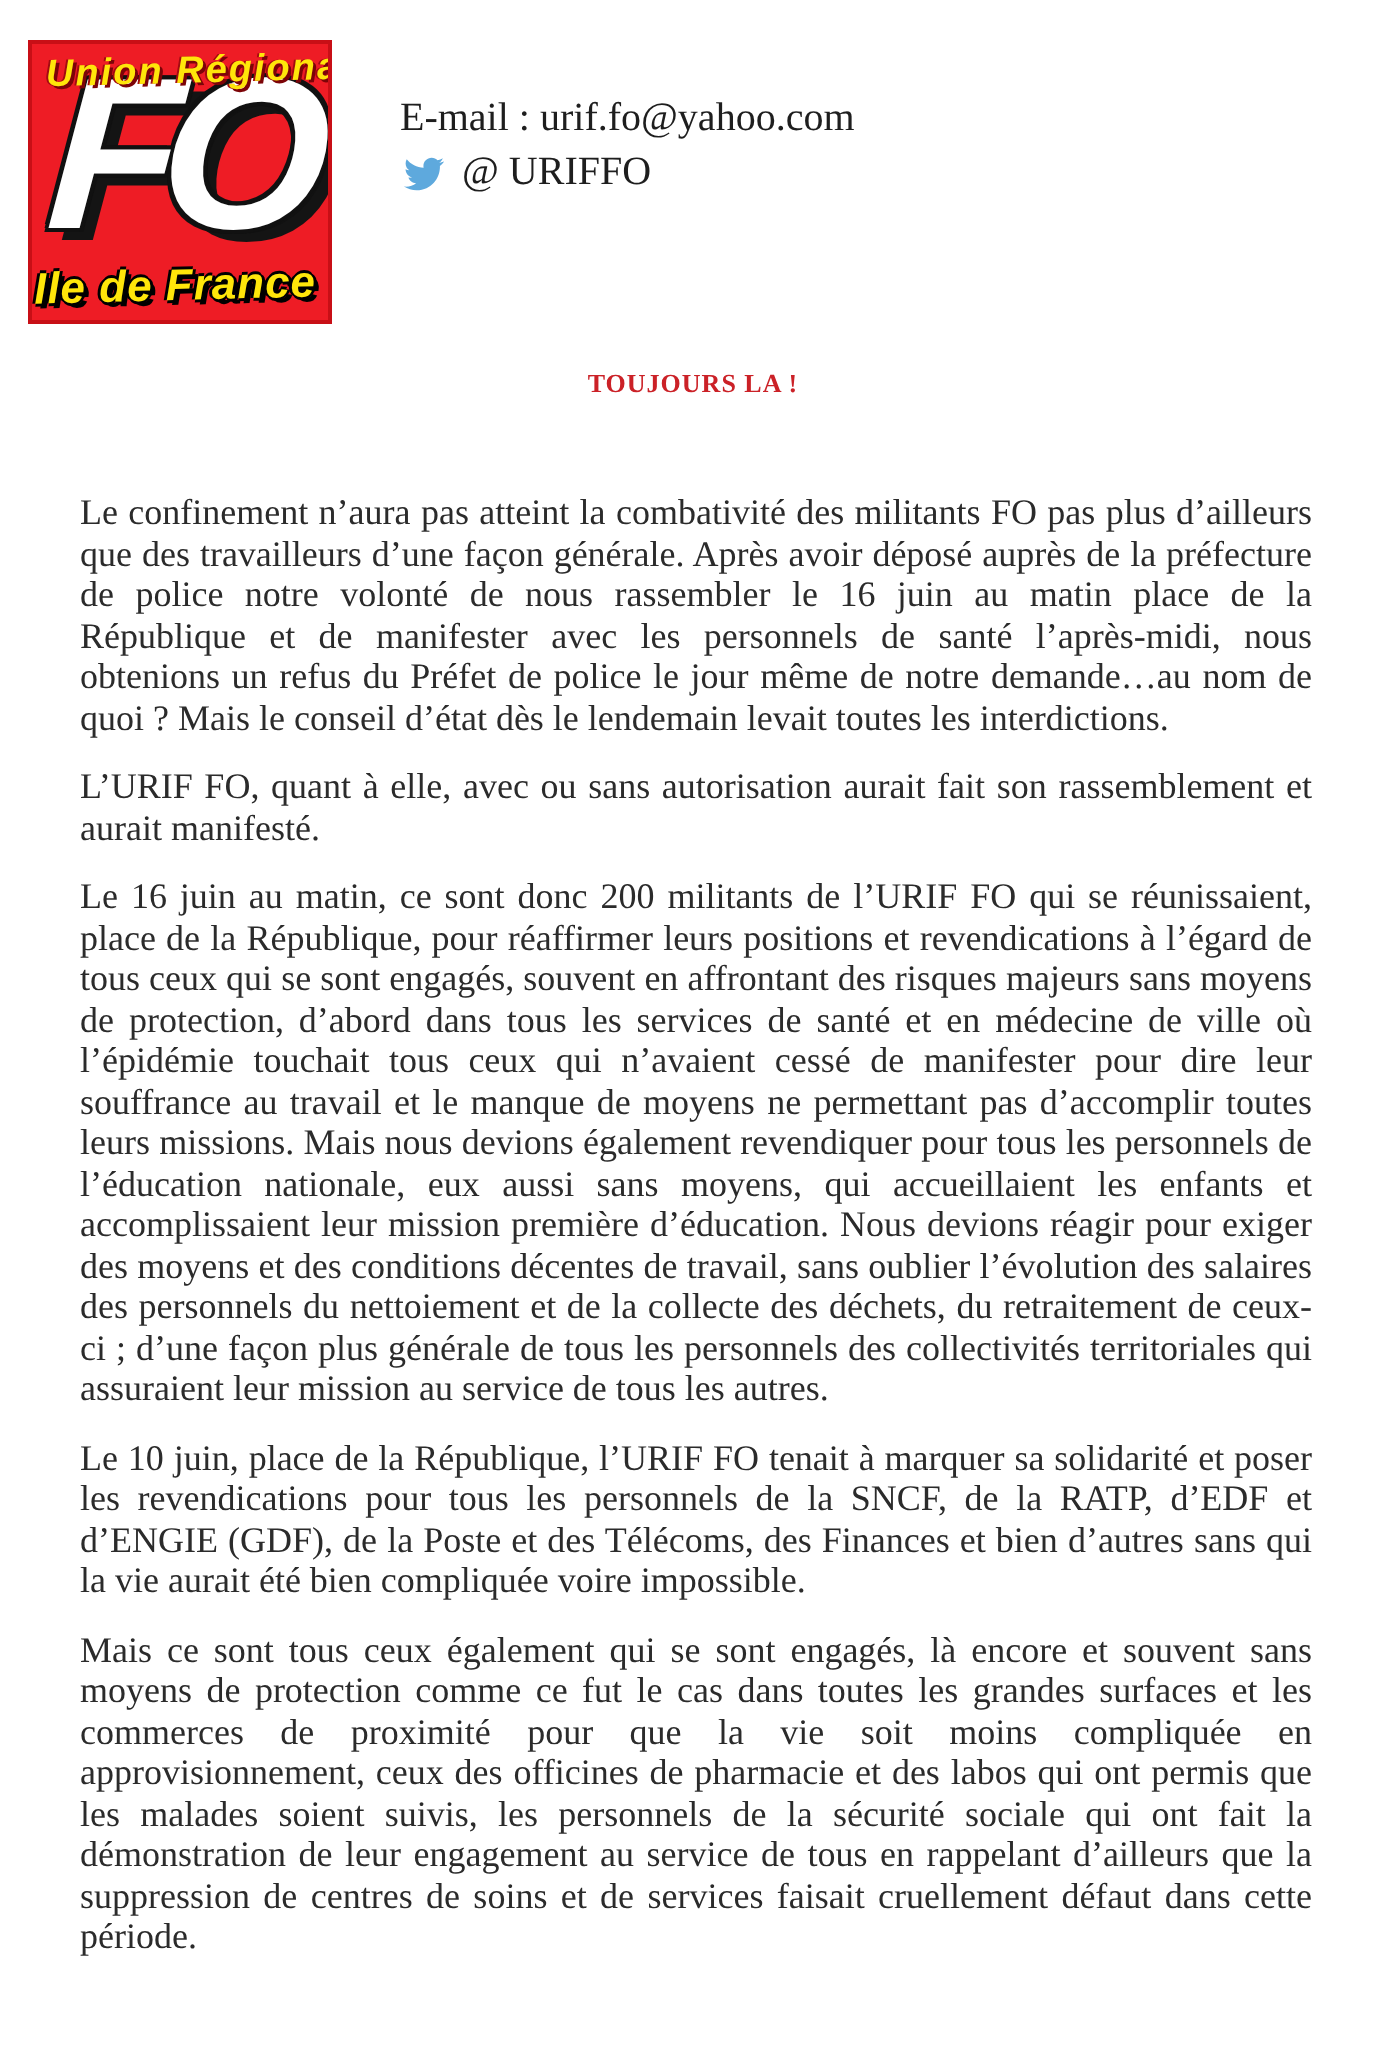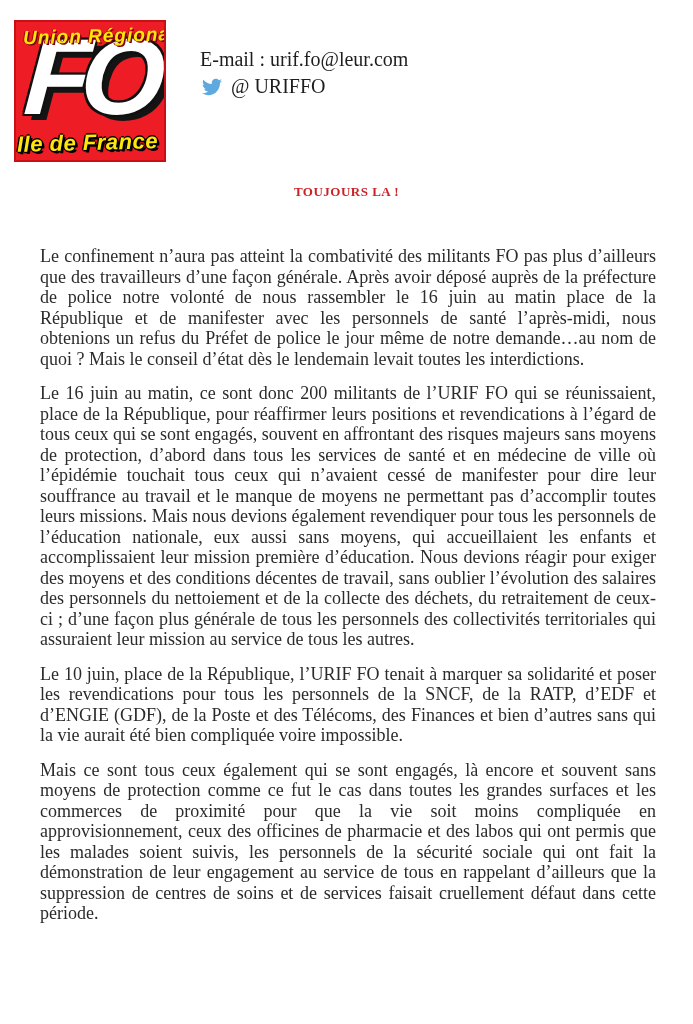--- a/index.html
+++ b/index.html
@@ -134,33 +134,34 @@
 
 <div class="page">
 
   <div class="logo">
     <span class="logo-top">Union Régionale</span>
     <div class="logo-fo">FO</div>
     <span class="logo-bottom">Ile de France</span>
   </div>
 
   <div class="contact">
-    <div class="contact-row">E-mail : urif.fo@leur.com</div>
+    <div class="contact-row">E-mail : urif.fo@yahoo.com</div>
     <div class="contact-row">
       <span class="twitter-icon">
         <svg viewBox="0 0 24 24" width="24" height="20" aria-hidden="true">
           <path fill="#5ea9dd" d="M23.954 4.569c-.885.389-1.83.654-2.825.775 1.014-.611 1.794-1.574 2.163-2.723-.951.555-2.005.959-3.127 1.184-.896-.959-2.173-1.559-3.591-1.559-2.717 0-4.92 2.203-4.92 4.917 0 .39.045.765.127 1.124C7.691 8.094 4.066 6.13 1.64 3.161c-.427.722-.666 1.561-.666 2.475 0 1.71.87 3.213 2.188 4.096-.807-.026-1.566-.248-2.228-.616v.061c0 2.385 1.693 4.374 3.946 4.827-.413.111-.849.171-1.296.171-.314 0-.615-.03-.916-.086.631 1.953 2.445 3.377 4.604 3.417-1.68 1.319-3.809 2.105-6.102 2.105-.39 0-.779-.023-1.17-.067 2.189 1.394 4.768 2.209 7.557 2.209 9.054 0 13.999-7.496 13.999-13.986 0-.209 0-.42-.015-.63.961-.689 1.8-1.56 2.46-2.548l-.047-.02z"></path>
         </svg>
       </span>
       <span>@ URIFFO</span>
     </div>
   </div>
 
   <div class="doc-title">TOUJOURS LA !</div>
 
   <div class="body-text">
     <p>Le confinement n’aura pas atteint la combativité des militants FO pas plus d’ailleurs que des travailleurs d’une façon générale. Après avoir déposé auprès de la préfecture de police notre volonté de nous rassembler le 16 juin au matin place de la République et de manifester avec les personnels de santé l’après-midi, nous obtenions un refus du Préfet de police le jour même de notre demande…au nom de quoi ? Mais le conseil d’état dès le lendemain levait toutes les interdictions.</p>
+    <p>L’URIF FO, quant à elle, avec ou sans autorisation aurait fait son rassemblement et aurait manifesté.</p>
     <p>Le 16 juin au matin, ce sont donc 200 militants de l’URIF FO qui se réunissaient, place de la République, pour réaffirmer leurs positions et revendications à l’égard de tous ceux qui se sont engagés, souvent en affrontant des risques majeurs sans moyens de protection, d’abord dans tous les services de santé et en médecine de ville où l’épidémie touchait tous ceux qui n’avaient cessé de manifester pour dire leur souffrance au travail et le manque de moyens ne permettant pas d’accomplir toutes leurs missions. Mais nous devions également revendiquer pour tous les personnels de l’éducation nationale, eux aussi sans moyens, qui accueillaient les enfants et accomplissaient leur mission première d’éducation. Nous devions réagir pour exiger des moyens et des conditions décentes de travail, sans oublier l’évolution des salaires des personnels du nettoiement et de la collecte des déchets, du retraitement de ceux-ci ; d’une façon plus générale de tous les personnels des collectivités territoriales qui assuraient leur mission au service de tous les autres.</p>
     <p>Le 10 juin, place de la République, l’URIF FO tenait à marquer sa solidarité et poser les revendications pour tous les personnels de la SNCF, de la RATP, d’EDF et d’ENGIE (GDF), de la Poste et des Télécoms, des Finances et bien d’autres sans qui la vie aurait été bien compliquée voire impossible.</p>
     <p>Mais ce sont tous ceux également qui se sont engagés, là encore et souvent sans moyens de protection comme ce fut le cas dans toutes les grandes surfaces et les commerces de proximité pour que la vie soit moins compliquée en approvisionnement, ceux des officines de pharmacie et des labos qui ont permis que les malades soient suivis, les personnels de la sécurité sociale qui ont fait la démonstration de leur engagement au service de tous en rappelant d’ailleurs que la suppression de centres de soins et de services faisait cruellement défaut dans cette période.</p>
   </div>
 
 </div>
 
 </body></html>

